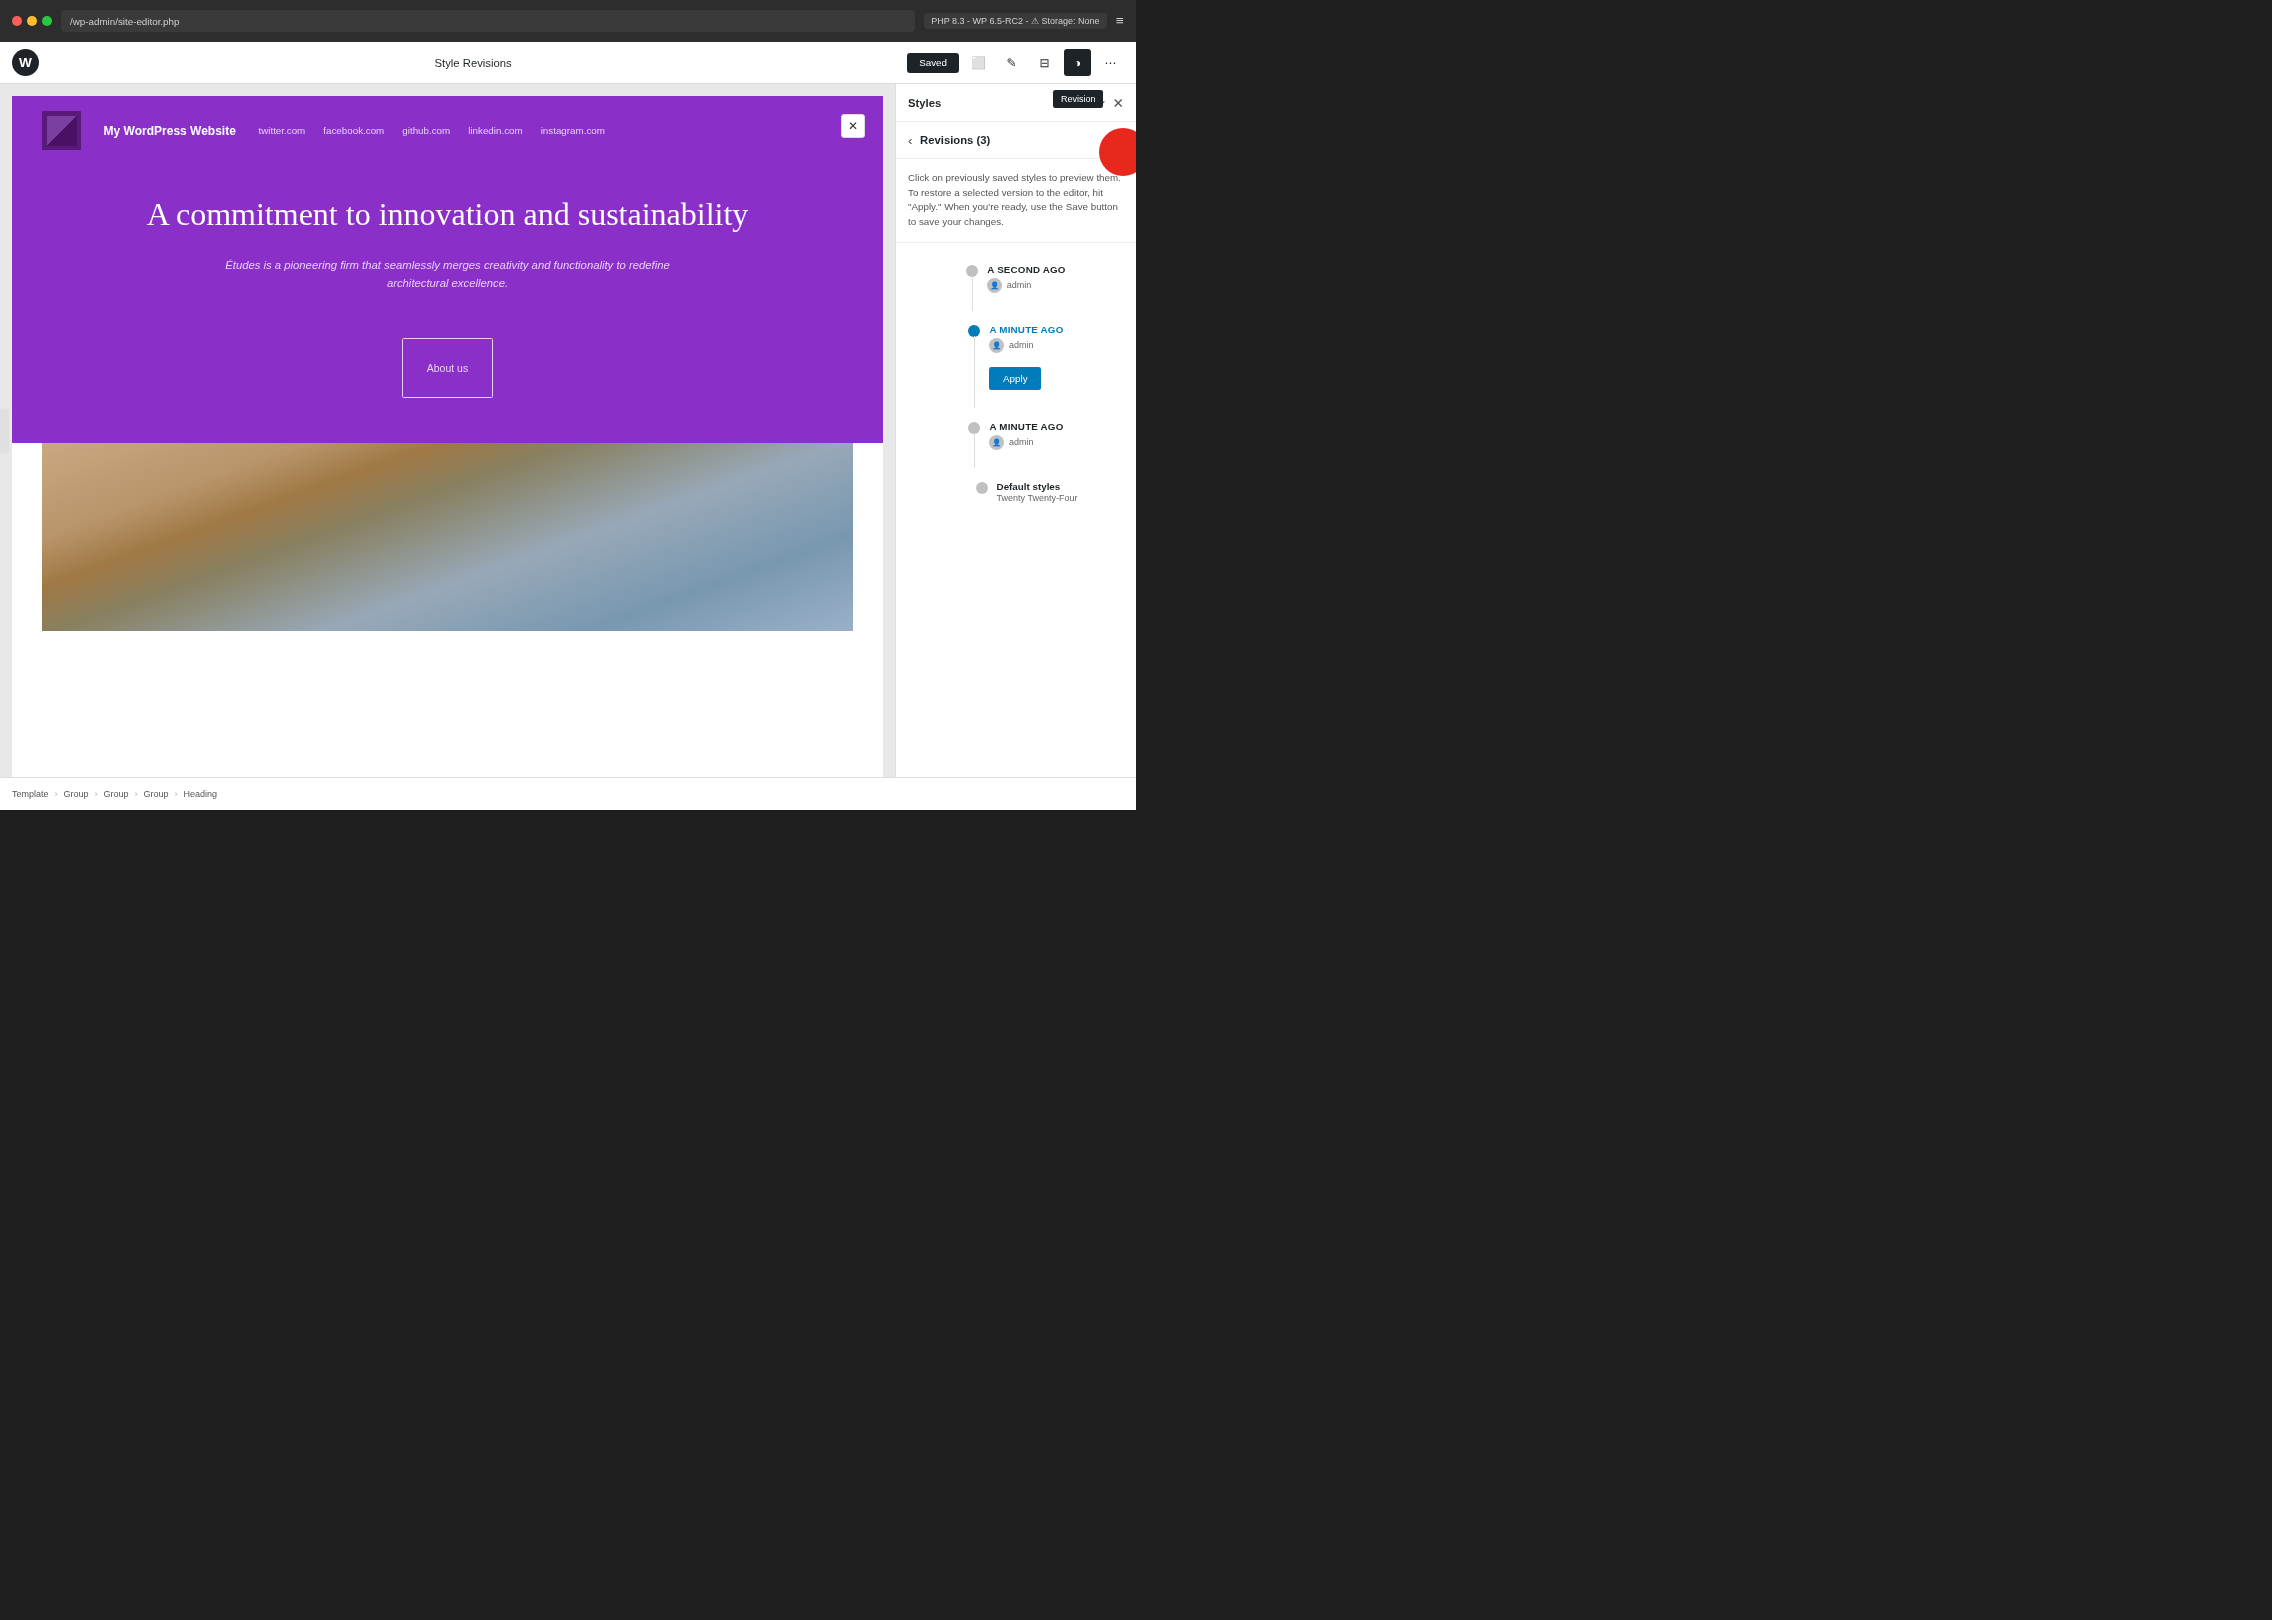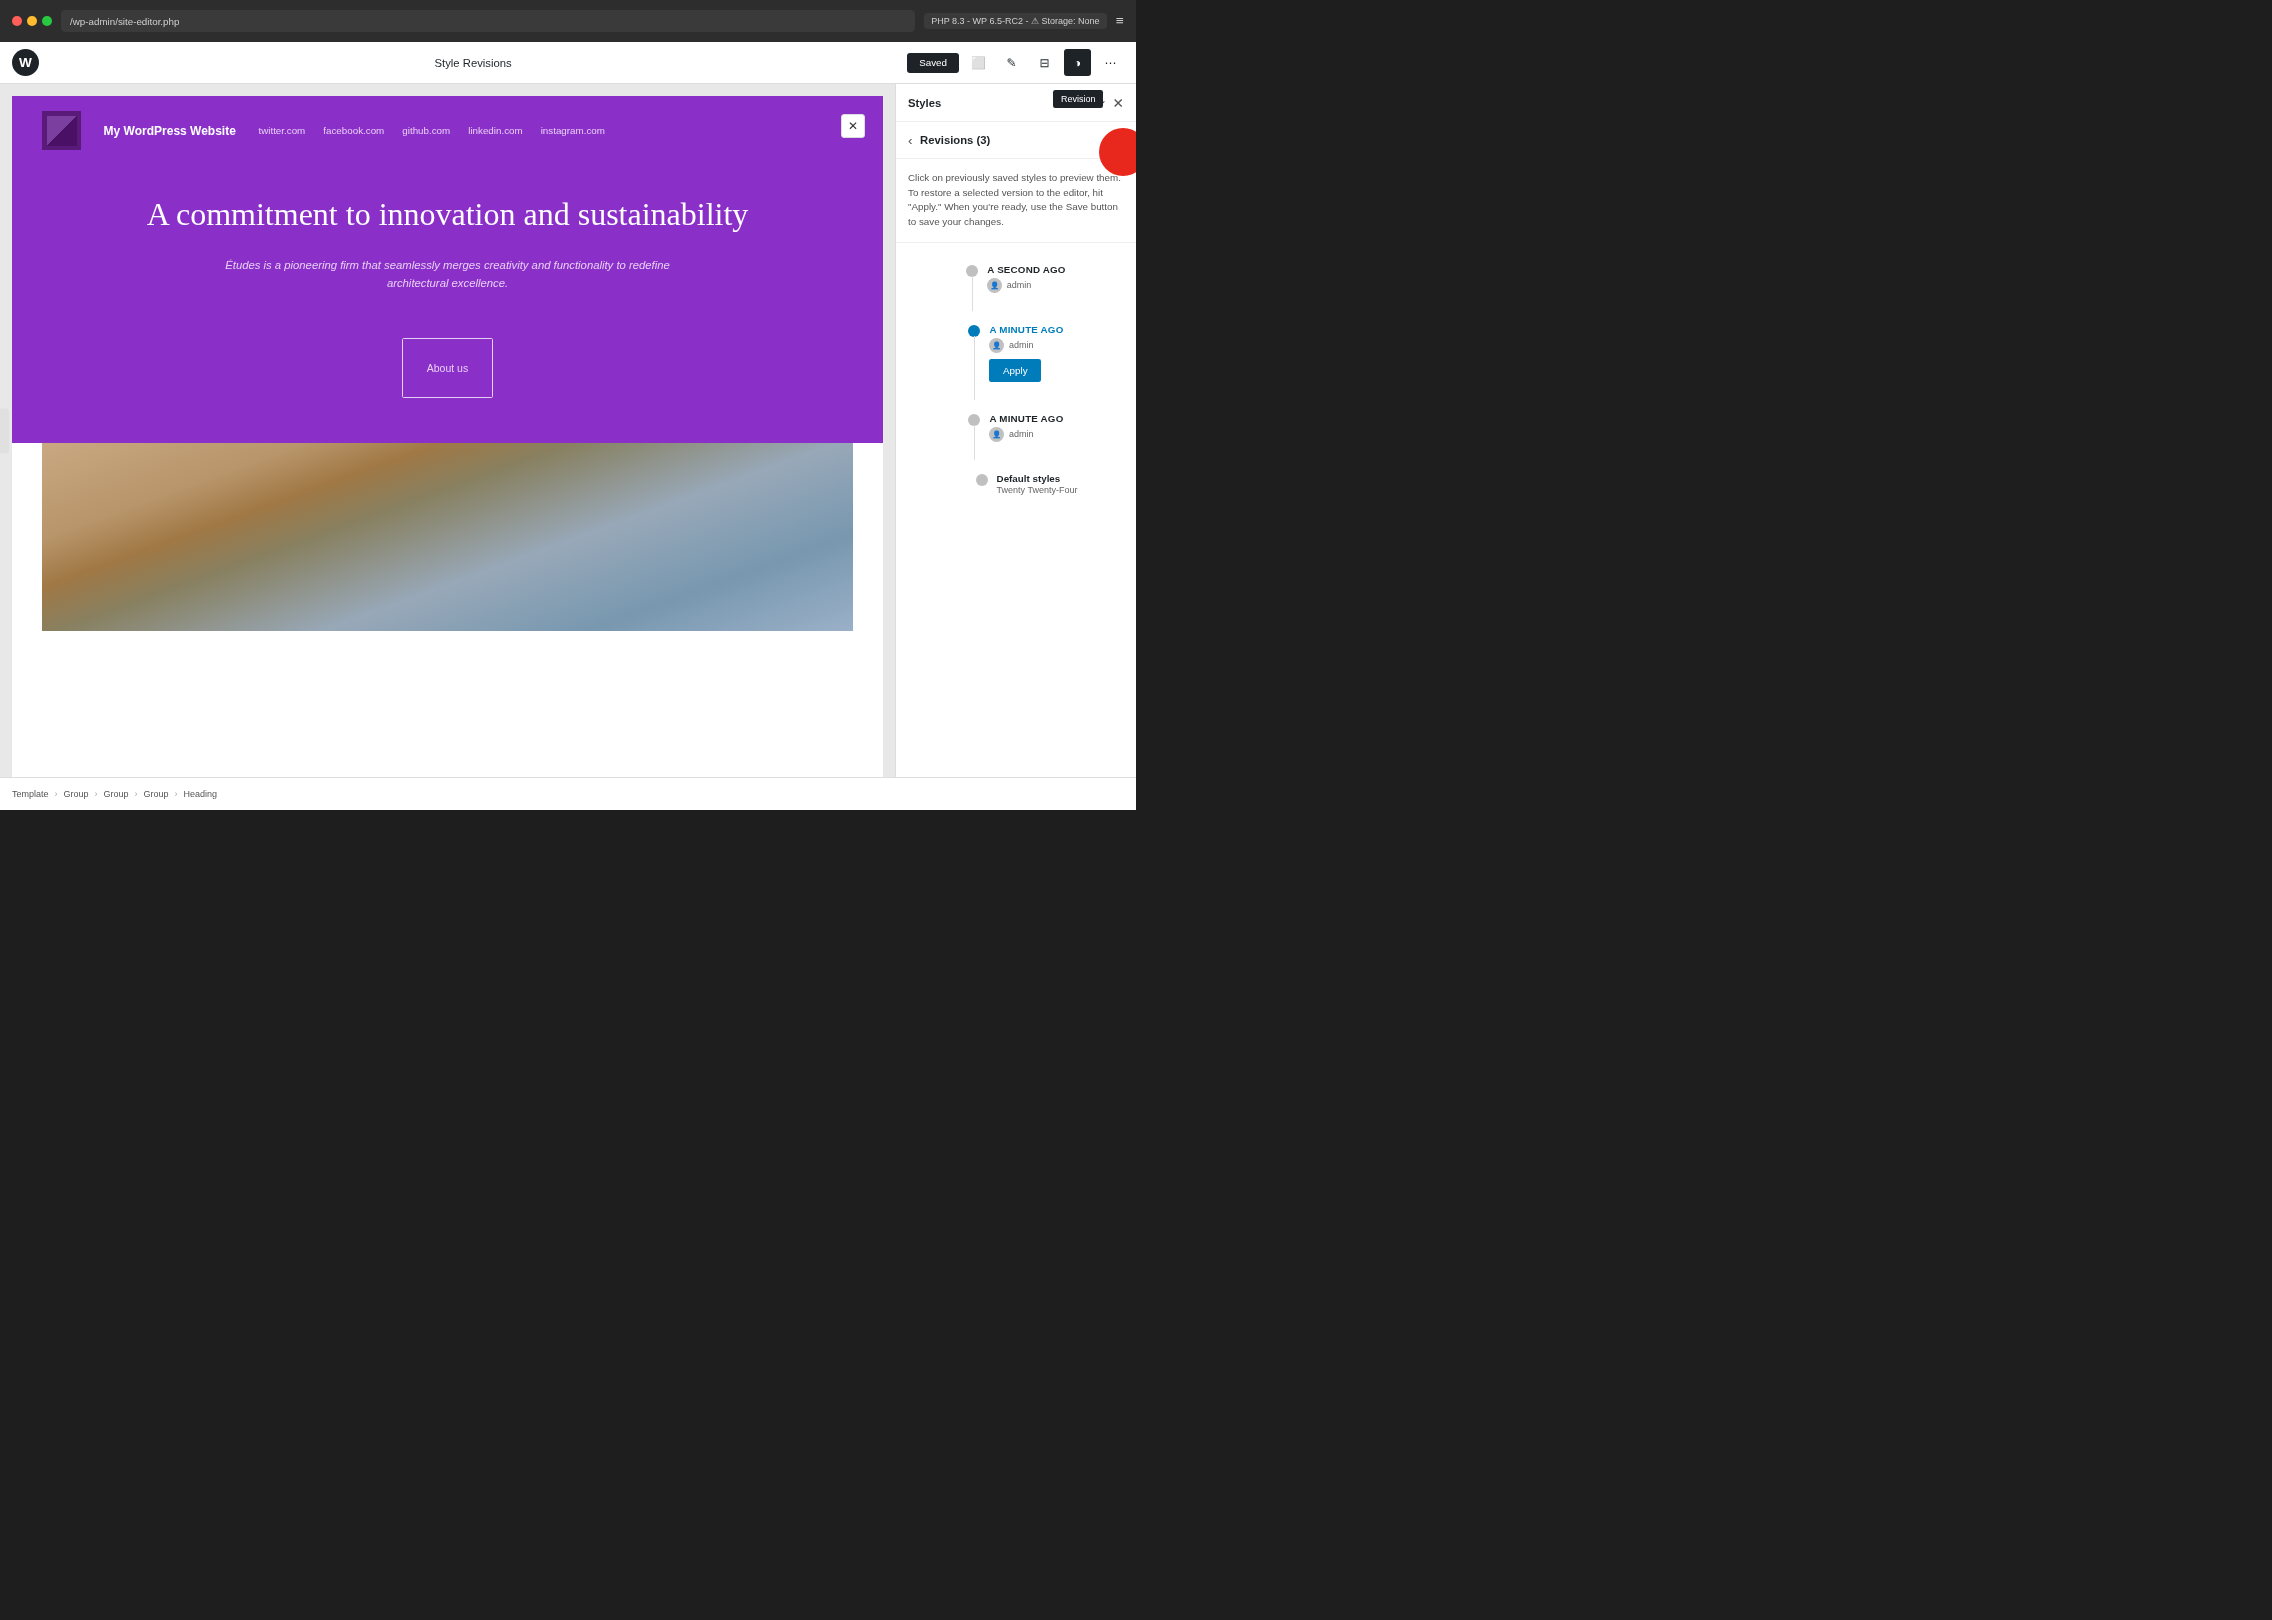--- a/index.html
+++ b/index.html
@@ -394,21 +394,21 @@
       color: #666;
     }
     .apply-btn {
       background: #007cba;
       color: #fff;
       border: none;
       border-radius: 2.3px;
       padding: 6px 13.6px;
       font-size: 9.8px;
       cursor: pointer;
-      margin-top: 6px;
+      margin-top: 14px;
     }
 
     
     .default-styles-item {
       padding: 9px 0 9px 21px;
     }
     .default-styles-label {
       font-size: 9.8px;
       font-weight: 600;
       color: #1d2327;

